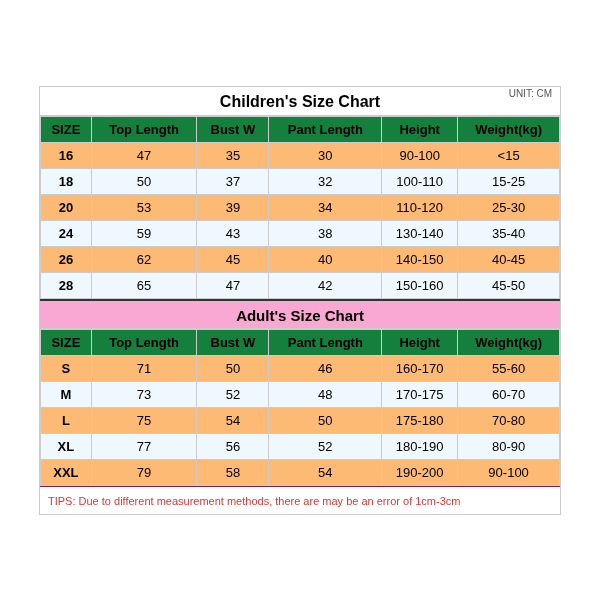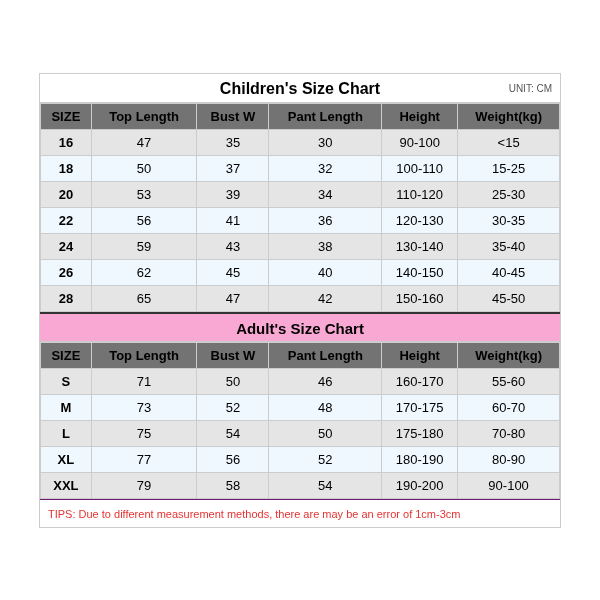--- a/index.html
+++ b/index.html
@@ -31,39 +31,39 @@
       font-size: 16px;
       font-weight: bold;
       text-align: center;
       flex: 1;
     }
     .unit-label {
       font-size: 10px;
       color: #555;
       position: absolute;
       right: 8px;
-      bottom: 8px;
+      bottom: 16px;
     }
     table {
       width: 100%;
       border-collapse: collapse;
     }
     thead tr {
-      background: #737373;
+      background: #15803d;
     }
     thead th {
       padding: 5px 4px;
       text-align: center;
       font-weight: bold;
       font-size: 13px;
       border: 1px solid #ccc;
       color: #000;
     }
     tbody tr {
-      background: #e5e5e5;
+      background: #fdba74;
     }
     tbody tr:nth-child(even) {
       background: #f0f8ff;
     }
     tbody td {
       padding: 5px 4px;
       text-align: center;
       border: 1px solid #ccc;
       font-size: 13px;
     }
@@ -130,28 +130,20 @@
         </tr>
         <tr>
           <td>20</td>
           <td>53</td>
           <td>39</td>
           <td>34</td>
           <td>110-120</td>
           <td>25-30</td>
         </tr>
         <tr>
-          <td>22</td>
-          <td>56</td>
-          <td>41</td>
-          <td>36</td>
-          <td>120-130</td>
-          <td>30-35</td>
-        </tr>
-        <tr>
           <td>24</td>
           <td>59</td>
           <td>43</td>
           <td>38</td>
           <td>130-140</td>
           <td>35-40</td>
         </tr>
         <tr>
           <td>26</td>
           <td>62</td>

